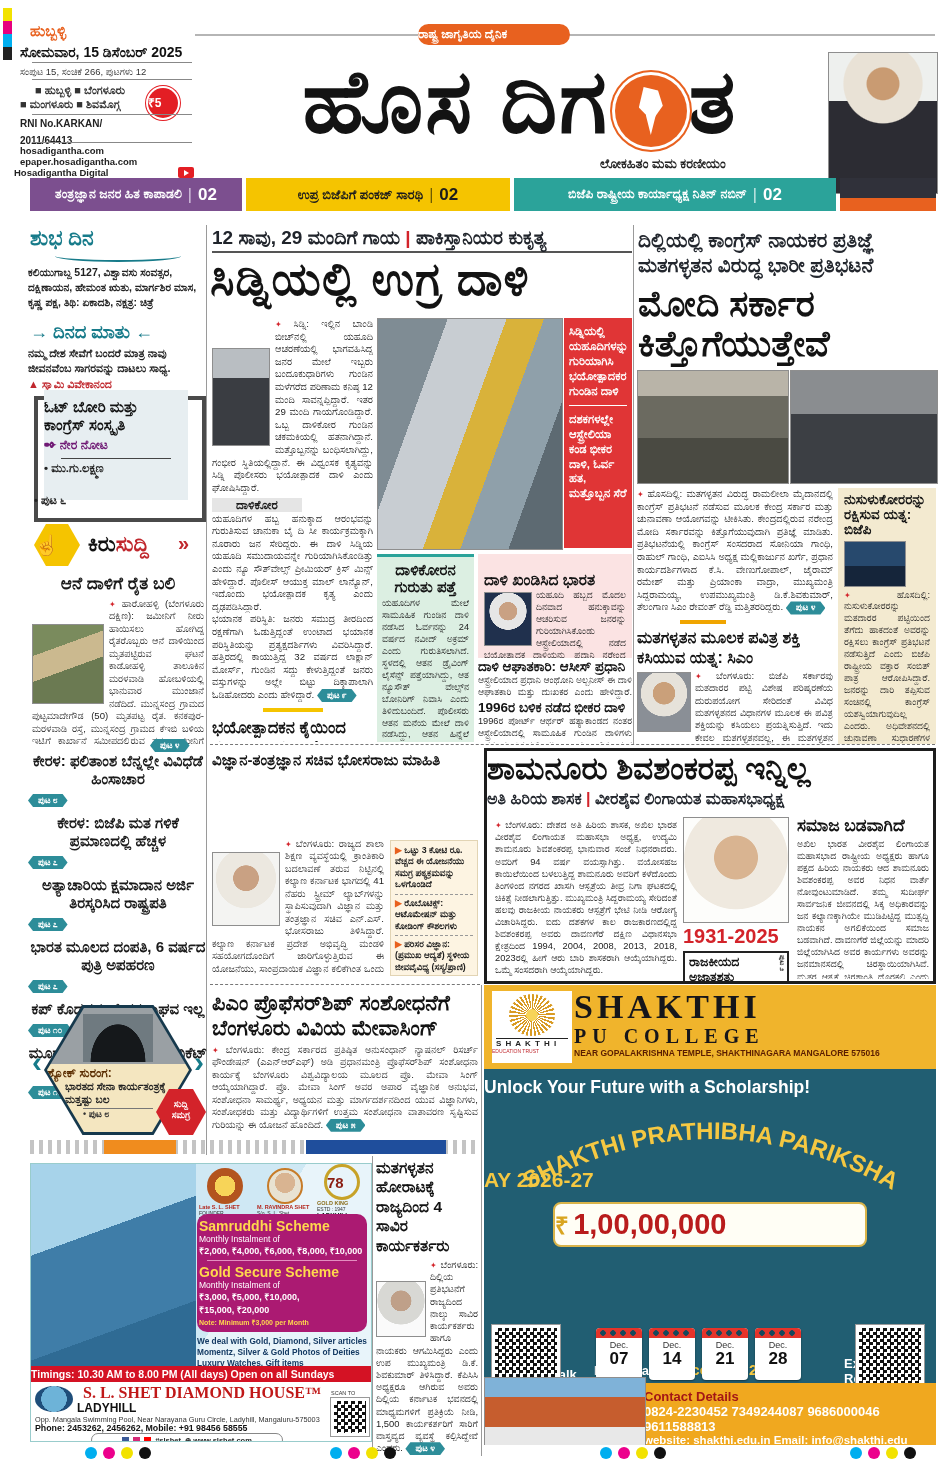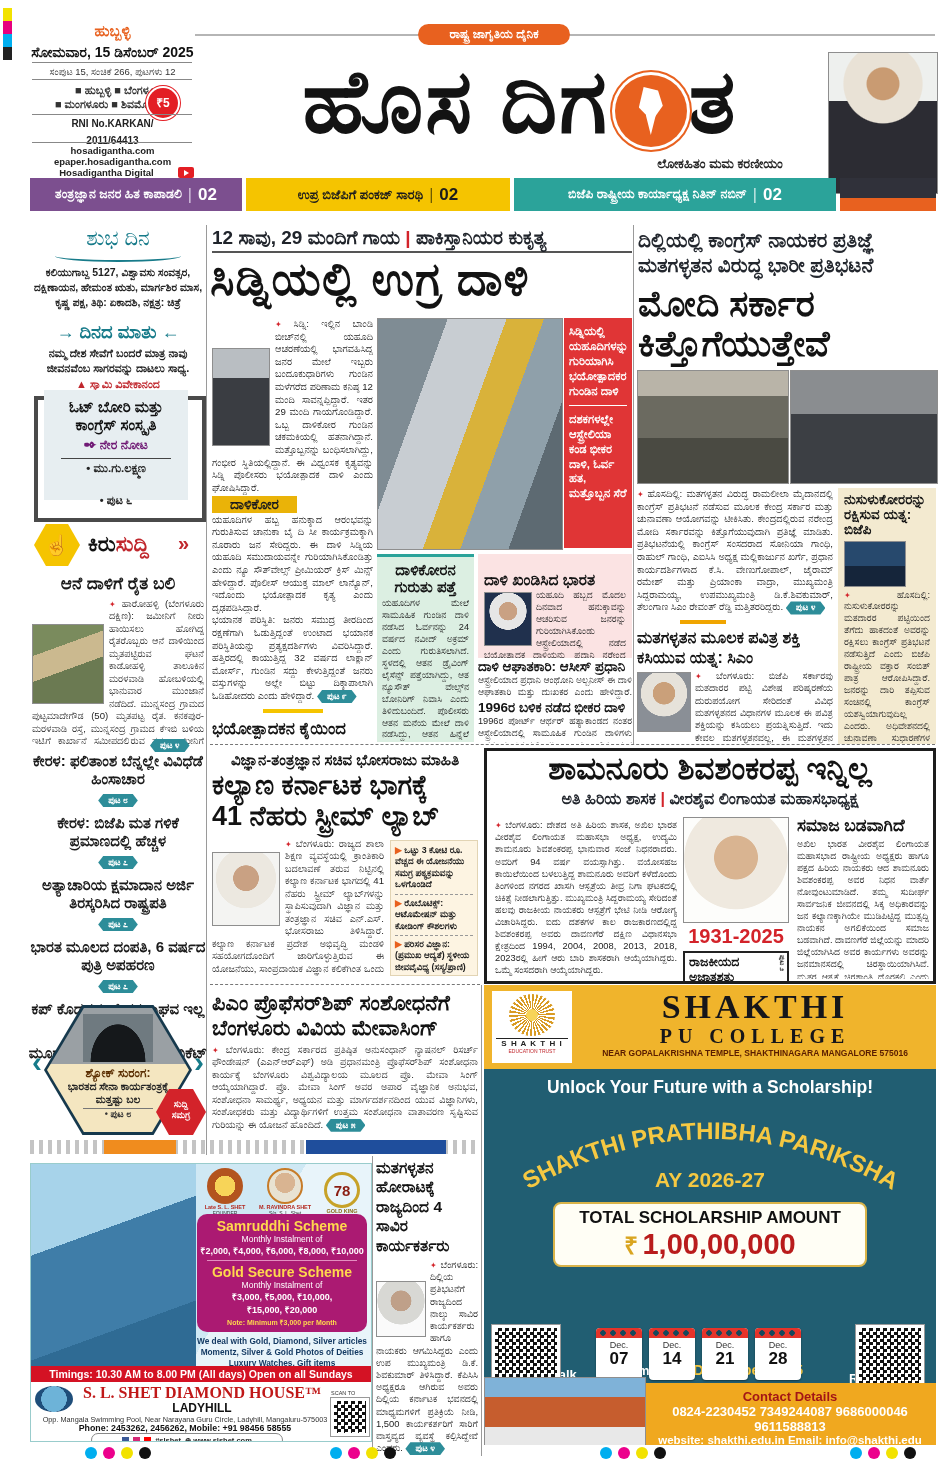--- a/index.html
+++ b/index.html
@@ -1,18 +1,18 @@
 <!DOCTYPE html>
 <html><head>
 <meta charset="utf-8">
 <style>
   body{margin:0;background:#fff}
   #pg{position:relative;width:945px;height:1460px;background:#fff;font-family:"Liberation Sans",sans-serif;overflow:hidden;color:#1d1d1d}
   .abs{position:absolute}
-  .c{text-align:center}
+  .c{text-align:left}
   .b{font-weight:bold}
   .x{font-weight:800;color:#131313;line-height:1.1;font-family:"Liberation Sans",sans-serif}
   .bd{font-size:9.9px;line-height:1.3;color:#1d1d1d;text-align:justify;overflow:hidden}
   .ds::before{content:"✦ ";color:#d3232a;font-size:8px}
   .tag{display:inline-block;background:#2d8d99;color:#fff;font-size:8.5px;font-weight:bold;padding:1px 10px;clip-path:polygon(5px 0,calc(100% - 5px) 0,100% 50%,calc(100% - 5px) 100%,5px 100%,0 50%)}
   .hlt{font-weight:800;color:#1a1a1a;text-align:center;font-size:15px;line-height:1.2}
   .ph{border:1px solid #8e8e8e}
   .qr{background:repeating-conic-gradient(#111 0% 25%,#fff 0% 50%) 0 0/7px 7px;border:3px solid #fff;outline:1px solid #999}
   .vr{border-left:1px solid #9a9a9a}
   .dash{border-top:1px dashed #777}
@@ -81,21 +81,21 @@
     <span class="wv" style="font-size:12.5px">ಬಿಜೆಪಿ ರಾಷ್ಟ್ರೀಯ ಕಾರ್ಯಾಧ್ಯಕ್ಷ ನಿತಿನ್ ನಬಿನ್</span>
     <span style="color:#cdebe8">|</span>
     <span class="wv" style="font-size:17px">02</span>
   </div>
   <div class="abs" style="left:840px;top:178px;width:96px;height:33px;background:linear-gradient(180deg,#30313a 0 60%,#e8611f 60%)"></div>
 
   <div class="abs vr" style="left:206px;top:225px;height:930px"></div>
   <div class="abs vr" style="left:633px;top:225px;height:520px"></div>
   <div class="abs dash" style="left:210px;top:744px;width:725px"></div>
 
-  <div class="abs c" style="left:30px;top:226px;width:176px;color:#177b8a;font-weight:400;font-size:21px">ಶುಭ ದಿನ</div>
+  <div class="abs c" style="left:30px;top:226px;width:176px;color:#177b8a;font-weight:700;font-size:21px">ಶುಭ ದಿನ</div>
   <div class="abs" style="left:55px;top:250px;width:126px;height:10px;border-bottom:2px solid #177b8a;border-radius:0 0 60% 60%"></div>
   <div class="abs c b" style="left:28px;top:265px;width:180px;font-size:10.5px;line-height:1.45;color:#222">ಕಲಿಯುಗಾಬ್ದ 5127, ವಿಶ್ವಾವಸು ಸಂವತ್ಸರ, ದಕ್ಷಿಣಾಯನ, ಹೇಮಂತ ಋತು, ಮಾರ್ಗಶಿರ ಮಾಸ, ಕೃಷ್ಣ ಪಕ್ಷ, ತಿಥಿ: ಏಕಾದಶಿ, ನಕ್ಷತ್ರ: ಚಿತ್ರೆ</div>
   <div class="abs c" style="left:30px;top:322px;width:176px;color:#177b8a;font-weight:800;font-size:18px"><span style="color:#177b8a">→ </span><span>ದಿನದ ಮಾತು</span><span style="color:#177b8a"> ←</span></div>
   <div class="abs c b" style="left:28px;top:346px;width:180px;font-size:11px;line-height:1.4;color:#222">ನಮ್ಮ ದೇಶ ಸೇವೆಗೆ ಬಂದರೆ ಮಾತ್ರ ನಾವು ಜೀವನವೆಂಬ ಸಾಗರವನ್ನು ದಾಟಲು ಸಾಧ್ಯ.</div>
   <div class="abs c b" style="left:28px;top:378px;width:180px;font-size:11px;color:#c0272d">▲ ಸ್ವಾಮಿ ವಿವೇಕಾನಂದ</div>
 
   <div class="abs" style="left:34px;top:396px;width:164px;height:118px;border:4px solid #4a4a4a"></div>
   <div class="abs c" style="left:44px;top:390px;width:144px;height:102px;background:#e7eef1;padding-top:8px">
     <div class="b" style="font-size:15px;color:#111">ಓಟ್ ಬೋರಿ ಮತ್ತು</div>
     <div class="b" style="font-size:15px;color:#111">ಕಾಂಗ್ರೆಸ್ ಸಂಸ್ಕೃತಿ</div>
@@ -170,21 +170,21 @@
     <span style="color:#d3232a">|</span>
     <span>ಪಾಕಿಸ್ತಾನಿಯರ ಕುಕೃತ್ಯ</span>
   </div>
   <div class="abs x" style="left:210px;top:254px;width:424px;font-size:46px;letter-spacing:1px">ಸಿಡ್ನಿಯಲ್ಲಿ ಉಗ್ರ ದಾಳಿ</div>
 
   <div class="abs" style="left:212px;top:318px;width:161px;height:424px;overflow:hidden">
     <div class="bd ds" style="font-size:9.7px">
       <span class="ph" style="float:left;width:56px;height:96px;margin:30px 5px 2px 0;background:linear-gradient(180deg,#b9bec2 0 30%,#3a3d42 30%);position:relative"></span>
       <span>ಸಿಡ್ನಿ: ಇಲ್ಲಿನ ಬಾಂಡಿ ಬೀಚ್‌ನಲ್ಲಿ ಯಹೂದಿ ಆಚರಣೆಯಲ್ಲಿ ಭಾಗವಹಿಸಿದ್ದ ಜನರ ಮೇಲೆ ಇಬ್ಬರು ಬಂದೂಕುಧಾರಿಗಳು ಗುಂಡಿನ ಮಳೆಗರೆದ ಪರಿಣಾಮ ಕನಿಷ್ಠ 12 ಮಂದಿ ಸಾವನ್ನಪ್ಪಿದ್ದಾರೆ. ಇತರ 29 ಮಂದಿ ಗಾಯಗೊಂಡಿದ್ದಾರೆ. ಒಬ್ಬ ದಾಳಿಕೋರ ಗುಂಡಿನ ಚಕಮಕಿಯಲ್ಲಿ ಹತನಾಗಿದ್ದಾನೆ. ಮತ್ತೊಬ್ಬನನ್ನು ಬಂಧಿಸಲಾಗಿದ್ದು, ಗಂಭೀರ ಸ್ಥಿತಿಯಲ್ಲಿದ್ದಾನೆ. ಈ ವಿಧ್ವಂಸಕ ಕೃತ್ಯವನ್ನು ಸಿಡ್ನಿ ಪೊಲೀಸರು ಭಯೋತ್ಪಾದಕ ದಾಳಿ ಎಂದು ಘೋಷಿಸಿದ್ದಾರೆ.</span>
     </div>
-    <div class="b" style="background:#eab308;display:inline-block;font-size:14px;padding:0 18px;margin:1px 0">ದಾಳಿಕೋರ</div>
+    <div class="b" style="background:#e5e5e5;display:inline-block;font-size:12px;padding:0 24px;margin:1px 0">ದಾಳಿಕೋರ</div>
     <div class="bd" style="font-size:9.7px">ಯಹೂದಿಗಳ ಹಬ್ಬ ಹನುಕ್ಕಾದ ಆರಂಭವನ್ನು ಗುರುತಿಸುವ ಚಾನುಕಾ ಬೈ ದಿ ಸೀ ಕಾರ್ಯಕ್ರಮಕ್ಕಾಗಿ ನೂರಾರು ಜನ ಸೇರಿದ್ದರು. ಈ ದಾಳಿ ಸಿಡ್ನಿಯ ಯಹೂದಿ ಸಮುದಾಯವನ್ನೇ ಗುರಿಯಾಗಿಸಿಕೊಂಡಿತ್ತು ಎಂದು ನ್ಯೂ ಸೌತ್‌ವೇಲ್ಸ್ ಪ್ರೀಮಿಯರ್ ಕ್ರಿಸ್ ಮಿನ್ಸ್ ಹೇಳಿದ್ದಾರೆ. ಪೊಲೀಸ್ ಆಯುಕ್ತ ಮಾಲ್ ಲಾನ್ಯೊನ್, ಇದೊಂದು ಭಯೋತ್ಪಾದಕ ಕೃತ್ಯ ಎಂದು ದೃಢಪಡಿಸಿದ್ದಾರೆ.</div>
     <div class="bd" style="font-size:9.7px"><span>ಭಯಾನಕ ಪರಿಸ್ಥಿತಿ: ಜನರು ಸಮುದ್ರ ತೀರದಿಂದ ರಕ್ಷಣೆಗಾಗಿ ಓಡುತ್ತಿದ್ದಂತೆ ಉಂಟಾದ ಭಯಾನಕ ಪರಿಸ್ಥಿತಿಯನ್ನು ಪ್ರತ್ಯಕ್ಷದರ್ಶಿಗಳು ವಿವರಿಸಿದ್ದಾರೆ. ಹತ್ತಿರದಲ್ಲಿ ಕಾಯುತ್ತಿದ್ದ 32 ವರ್ಷದ ಲಾಕ್ಲಾನ್ ಮೋರ್ಸ್, ಗುಂಡಿನ ಸದ್ದು ಕೇಳುತ್ತಿದ್ದಂತೆ ಜನರು ವಸ್ತುಗಳನ್ನು ಅಲ್ಲೇ ಬಿಟ್ಟು ದಿಕ್ಕಾಪಾಲಾಗಿ ಓಡಿಹೋದರು ಎಂದು ಹೇಳಿದ್ದಾರೆ.</span> <span class="tag">ಪುಟ ೯</span></div>
     <div style="border-top:4px solid #f5c400;width:60px;margin:6px auto"></div>
     <div class="x" style="font-size:16.5px;line-height:1.2">ಭಯೋತ್ಪಾದಕನ ಕೈಯಿಂದ ರೈಫಲ್ ಕಿತ್ತುಕೊಂಡ!</div>
     
   </div>
 
   <div class="abs ph" style="left:377px;top:318px;width:184px;height:230px;background:linear-gradient(110deg,#7f8c94 0 26%,#c8cdd2 26% 48%,#d9b23a 48% 62%,#8fa0aa 62% 80%,#5d6a72 80%)"></div>
   <div class="abs" style="left:564px;top:318px;width:68px;height:230px;background:#e03536;color:#fff;padding:6px 5px;box-sizing:border-box">
     <div class="b" style="font-size:11.5px;line-height:1.3">ಸಿಡ್ನಿಯಲ್ಲಿ ಯಹೂದಿಗಳನ್ನು ಗುರಿಯಾಗಿಸಿ ಭಯೋತ್ಪಾದಕರ ಗುಂಡಿನ ದಾಳಿ</div>
@@ -235,24 +235,20 @@
   </div>
 
   <div class="abs" style="left:838px;top:488px;width:98px;height:256px;background:#f3ead0;padding:5px 6px;box-sizing:border-box;overflow:hidden">
     <div class="x" style="font-size:13.5px">ನುಸುಳುಕೋರರನ್ನು</div>
     <div class="x" style="font-size:13.5px">ರಕ್ಷಿಸುವ ಯತ್ನ: ಬಿಜೆಪಿ</div>
     <div class="ph" style="width:60px;height:44px;margin:3px 0;background:linear-gradient(#27496d 0 55%,#15253a 55%)"></div>
     <div class="bd ds" style="font-size:9.2px">ಹೊಸದಿಲ್ಲಿ: ನುಸುಳುಕೋರರನ್ನು ಮತದಾರರ ಪಟ್ಟಿಯಿಂದ ತೆಗೆದು ಹಾಕದಂತೆ ಅವರನ್ನು ರಕ್ಷಿಸಲು ಕಾಂಗ್ರೆಸ್ ಪ್ರತಿಭಟನೆ ನಡೆಸುತ್ತಿದೆ ಎಂದು ಬಿಜೆಪಿ ರಾಷ್ಟ್ರೀಯ ವಕ್ತಾರ ಸಂಬಿತ್ ಪಾತ್ರ ಆರೋಪಿಸಿದ್ದಾರೆ. ಜನರನ್ನು ದಾರಿ ತಪ್ಪಿಸುವ ಸಂಚಿನಲ್ಲಿ ಕಾಂಗ್ರೆಸ್ ಯಶಸ್ವಿಯಾಗುವುದಿಲ್ಲ ಎಂದರು. ಅಧಿವೇಶನದಲ್ಲಿ ಚುನಾವಣಾ ಸುಧಾರಣೆಗಳ ಮೇಲಿನ ಚರ್ಚೆ ವೇಳೆ ಕ��ಂದ್ರ ಗೃಹ ಸಚಿವ ಅಮಿತ್ ಶಾ ವಿಪಕ್ಷಗಳಿಗೆ ಮುಖಭಂಗ ಉಂಟು ಮಾಡಿದ್ದರು. ಇದಕ್ಕಾಗಿ ಕಾಂಗ್ರೆಸ್ ಈ ಪ್ರತಿಭಟನೆ ನಡೆಸುತ್ತಿದೆ ಎಂದು ಸಂಬಿತ್ ಪಾತ್ರ ಹೇಳಿದ್ದಾರೆ.</div>
   </div>
 
   <div class="abs x c" style="left:212px;top:752px;width:266px;font-size:15px">ವಿಜ್ಞಾನ-ತಂತ್ರಜ್ಞಾನ ಸಚಿವ ಭೋಸರಾಜು ಮಾಹಿತಿ</div>
-  <div class="abs x" style="left:212px;top:770px;width:266px;font-size:27px;line-height:1.15">
-    <div>ಕಲ್ಯಾಣ ಕರ್ನಾಟಕ ಭಾಗಕ್ಕೆ</div>
-    <div>41 ನೆಹರು ಸ್ಟ್ರೀಮ್ ಲ್ಯಾಬ್</div>
-  </div>
   <div class="abs bd" style="left:212px;top:838px;width:172px;height:138px;font-size:9.6px">
     <span class="ph" style="float:left;width:66px;height:72px;margin:14px 5px 2px 0;background:radial-gradient(circle at 50% 35%,#c9a183 22%,#ece8e0 23% 52%,#f4f4f2 53%)"></span>
     <span class="ds">ಬೆಂಗಳೂರು: ರಾಜ್ಯದ ಶಾಲಾ ಶಿಕ್ಷಣ ವ್ಯವಸ್ಥೆಯಲ್ಲಿ ಕ್ರಾಂತಿಕಾರಿ ಬದಲಾವಣೆ ತರುವ ನಿಟ್ಟಿನಲ್ಲಿ ಕಲ್ಯಾಣ ಕರ್ನಾಟಕ ಭಾಗದಲ್ಲಿ 41 ನೆಹರು ಸ್ಟ್ರೀಮ್ ಲ್ಯಾಬ್‌ಗಳನ್ನು ಸ್ಥಾಪಿಸುವುದಾಗಿ ವಿಜ್ಞಾನ ಮತ್ತು ತಂತ್ರಜ್ಞಾನ ಸಚಿವ ಎನ್.ಎಸ್. ಭೋಸರಾಜು ತಿಳಿಸಿದ್ದಾರೆ. ಕಲ್ಯಾಣ ಕರ್ನಾಟಕ ಪ್ರದೇಶ ಅಭಿವೃದ್ಧಿ ಮಂಡಳಿ ಸಹಯೋಗದೊಂದಿಗೆ ಜಾರಿಗೊಳ್ಳುತ್ತಿರುವ ಈ ಯೋಜನೆಯು, ಸಾಂಪ್ರದಾಯಿಕ ವಿಜ್ಞಾನ ಕಲಿಕೆಗಿಂತ ಒಂದು ಹೆಜ್ಜೆ ಮುಂದೆ ಹೋಗಿ, ಭವಿಷ್ಯದ ಅತ್ಯಾಧುನಿಕ ವಿಜ್ಞಾನ ಮತ್ತು ಪರಿಸರ ಸುಸ್ಥಿರತೆಯನ್ನು ಒಳಗೊಂಡ ವಿಶಿಷ್ಟ ಪಠ್ಯಕ್ರಮವನ್ನು ಆ ಭಾಗದ ವಿದ್ಯಾರ್ಥಿಗಳಿಗೆ ಪರಿಚಯಿಸಲಿದೆ.</span>
     
   </div>
   <div class="abs" style="left:390px;top:840px;width:88px;height:136px;background:#fdf4e2;border:1px solid #e2d4b4;padding:4px;box-sizing:border-box;overflow:hidden">
     <div style="font-size:8.8px;line-height:1.3;border-bottom:1px dashed #999;padding-bottom:3px;margin-bottom:3px"><span style="color:#e8611f;font-weight:800">▶ </span><span class="b">ಒಟ್ಟು 3 ಕೋಟಿ ರೂ. ವೆಚ್ಚದ ಈ ಯೋಜನೆಯು ಸಮಗ್ರ ಪಠ್ಯಕ್ರಮವನ್ನು ಒಳಗೊಂಡಿದೆ</span></div>
     <div style="font-size:8.8px;line-height:1.3;border-bottom:1px dashed #999;padding-bottom:3px;margin-bottom:3px"><span style="color:#e8611f;font-weight:800">▶ </span><span class="b">ರೊಬೊಟಿಕ್ಸ್: ಆಟೊಮೇಷನ್ ಮತ್ತು ಕೋಡಿಂಗ್ ಕೌಶಲಗಳು</span></div>
     <div style="font-size:8.8px;line-height:1.3"><span style="color:#e8611f;font-weight:800">▶ </span><span class="b">ಪರಿಸರ ವಿಜ್ಞಾನ: (ಪ್ರಮುಖ ಆದ್ಯತೆ) ಸ್ಥಳೀಯ ಜೀವವೈವಿಧ್ಯ (ಸಸ್ಯ/ಪ್ರಾಣಿ) ಮತ್ತು ಸುಸ್ಥಿರತೆ ಬಗ್ಗೆ ಪ್ರಾಯೋಗಿಕ ಕ್ಷೇತ್ರ ಅಧ್ಯಯನ</span></div>
   </div>
@@ -309,21 +305,21 @@
       <div class="b" style="font-size:5.5px;color:#b3271e">Late S. L. SHET</div>
       <div style="font-size:5px;color:#333">FOUNDER</div>
       <div class="b" style="font-size:6.5px;color:#111">LADYHILL</div>
     </div>
     <div class="abs c" style="left:226px;top:4px;width:56px">
       <div style="width:36px;height:36px;border-radius:50%;background:radial-gradient(circle at 50% 40%,#d9b491 40%,#e8e2d2 41%);border:2px solid #c77b28;margin:0 auto;box-sizing:border-box"></div>
       <div class="b" style="font-size:5.5px;color:#b3271e">M. RAVINDRA SHET</div>
       <div style="font-size:5px;color:#333">S/o. S. L. Shet</div>
       <div style="font-size:5px;color:#333">Managing Partner</div>
     </div>
-    <div class="abs c" style="left:286px;top:8px;width:50px">
+    <div class="abs c" style="left:286px;top:0;width:50px">
       <div class="b" style="width:36px;height:36px;border-radius:50%;border:3px solid #c7a228;color:#8a1d12;font-size:15px;line-height:31px;margin:0 auto;box-sizing:border-box">78</div>
       <div class="b" style="font-size:5.5px;color:#8a6d1a">GOLD KING</div>
       <div style="font-size:5px;color:#333">ESTD : 1947</div>
       <div class="b" style="font-size:6.5px;color:#111">LADYHILL</div>
     </div>
     <div class="abs c" style="left:166px;top:50px;width:170px;height:118px;background:#ab1a72;border-radius:10px;color:#fff;padding:4px 2px;box-sizing:border-box">
       <div class="b" style="font-size:14px;color:#ffd84d">Samruddhi Scheme</div>
       <div style="font-size:8.5px">Monthly Instalment of</div>
       <div class="b" style="font-size:9px">₹2,000, ₹4,000, ₹6,000, ₹8,000, ₹10,000</div>
       <div style="border-top:1px solid #e48ec0;margin:3px 8px"></div>
@@ -369,21 +365,20 @@
       <div class="c b" style="margin-left:90px;font-size:8.5px;color:#5a1d00">NEAR GOPALAKRISHNA TEMPLE, SHAKTHINAGARA MANGALORE 575016</div>
     </div>
     <div class="abs" style="left:0;top:84px;width:452px;height:314px;background:#215e72">
       <div class="c wv" style="font-size:17.5px;padding-top:8px">Unlock Your Future with a Scholarship!</div>
       <svg width="452" height="104" style="display:block">
         <path id="arcp" d="M 30 100 Q 226 -18 422 100" fill="none"></path>
         <text style="font-size:24px;font-weight:bold;fill:#f5c842;font-family:'Liberation Sans',sans-serif"><textPath href="#arcp" startOffset="4%">SHAKTHI  PRATHIBHA  PARIKSHA</textPath></text>
       </svg>
       <div class="c b" style="font-size:21px;color:#f5c842;margin-top:-34px">AY 2026-27</div>
       <div class="c" style="width:310px;margin:10px auto 0;background:#fffef5;border:2px solid #d9b44a;border-radius:8px;padding:4px 0">
-        <div class="b" style="font-size:17px;color:#111">TOTAL SCHOLARSHIP AMOUNT</div>
         <div><span class="b" style="font-size:24px;color:#d9a520">₹</span> <span class="b" style="font-size:29px;color:#b91c1c">1,00,00,000</span></div>
       </div>
       <div class="abs wv" style="left:8px;top:298px;font-size:13px">Campus Walk</div>
       <div class="abs c" style="left:110px;top:292px;width:230px">
         <span class="wv" style="font-size:13px">Exam Dates</span>
         <span class="b" style="font-size:15px;color:#f5c842">December 2025</span>
       </div>
       <div class="abs c wv" style="left:360px;top:288px;width:86px;font-size:13px;line-height:1.15">
         <div>Exam</div>
         <div>Registration</div>

